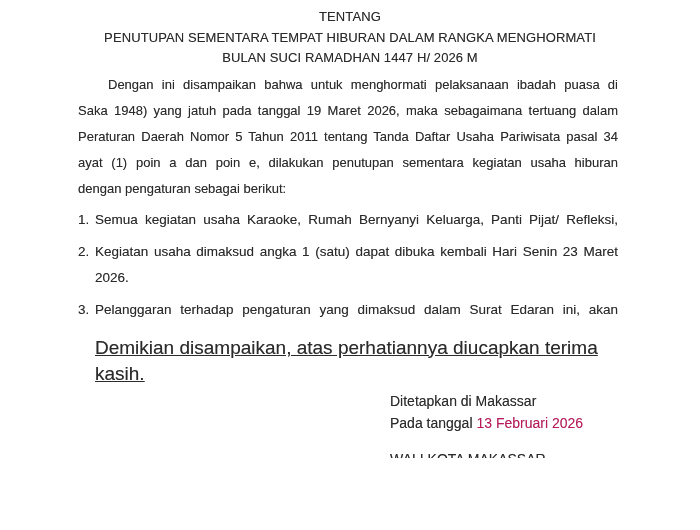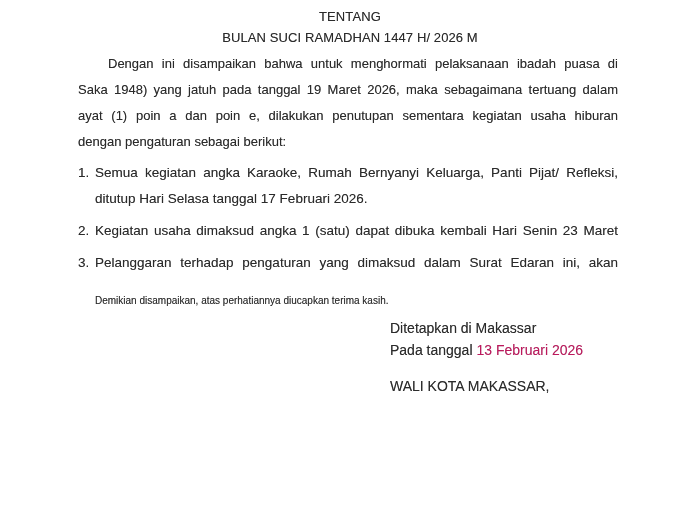--- a/index.html
+++ b/index.html
@@ -44,64 +44,67 @@
     font-size: 13.5px;
     line-height: 26px;
   }
   .oli { display: flex; }
   .oli + .oli { margin-top: 6px; }
   .num { flex: 0 0 17px; }
   .itext { flex: 1; min-width: 0; }
   
   .closing {
     margin: 12px 82px 0 95px;
-    font-size: 10px;
+    font-size: 19px;
     line-height: 26px;
+    text-decoration: underline;
   }
   
   .sig {
     margin-top: 3px;
     margin-left: 390px;
     font-size: 14px;
     line-height: 22px;
   }
   .sig .sgap { margin-top: 14px; }
   .muted { color: #be185d; text-shadow: 0 0 0.5px rgba(96,96,96,0.4); }
 </style>
 </head>
 <body>
 
 <div class="page">
 
   <div class="title-block">
     <div class="tline">TENTANG</div>
+    <div class="tline">PENUTUPAN SEMENTARA TEMPAT HIBURAN DALAM RANGKA MENGHORMATI</div>
     <div class="tline">BULAN SUCI RAMADHAN 1447 H/ 2026 M</div>
   </div>
 
   <div class="para">
     <div class="line j indent">Dengan ini disampaikan bahwa untuk menghormati pelaksanaan ibadah puasa di</div>
     <div class="line j">Saka 1948) yang jatuh pada tanggal 19 Maret 2026, maka sebagaimana tertuang dalam</div>
+    <div class="line j">Peraturan Daerah Nomor 5 Tahun 2011 tentang Tanda Daftar Usaha Pariwisata pasal 34</div>
     <div class="line j">ayat (1) poin a dan poin e, dilakukan penutupan sementara kegiatan usaha hiburan</div>
     <div class="line">dengan pengaturan sebagai berikut:</div>
   </div>
 
   <div class="list">
 
     <div class="oli">
       <div class="num">1.</div>
       <div class="itext">
-        <div class="line j">Semua kegiatan angka Karaoke, Rumah Bernyanyi Keluarga, Panti Pijat/ Refleksi,</div>
-        <div class="line">ditutup Hari Selasa tanggal 17 Februari 2026.</div>
+        <div class="line j">Semua kegiatan usaha Karaoke, Rumah Bernyanyi Keluarga, Panti Pijat/ Refleksi,</div>
       </div>
     </div>
 
     <div class="oli">
       <div class="num">2.</div>
       <div class="itext">
         <div class="line j">Kegiatan usaha dimaksud angka 1 (satu) dapat dibuka kembali Hari Senin 23 Maret</div>
+        <div class="line">2026.</div>
       </div>
     </div>
 
     <div class="oli">
       <div class="num">3.</div>
       <div class="itext">
         <div class="line j">Pelanggaran terhadap pengaturan yang dimaksud dalam Surat Edaran ini, akan</div>
       </div>
     </div>
 

